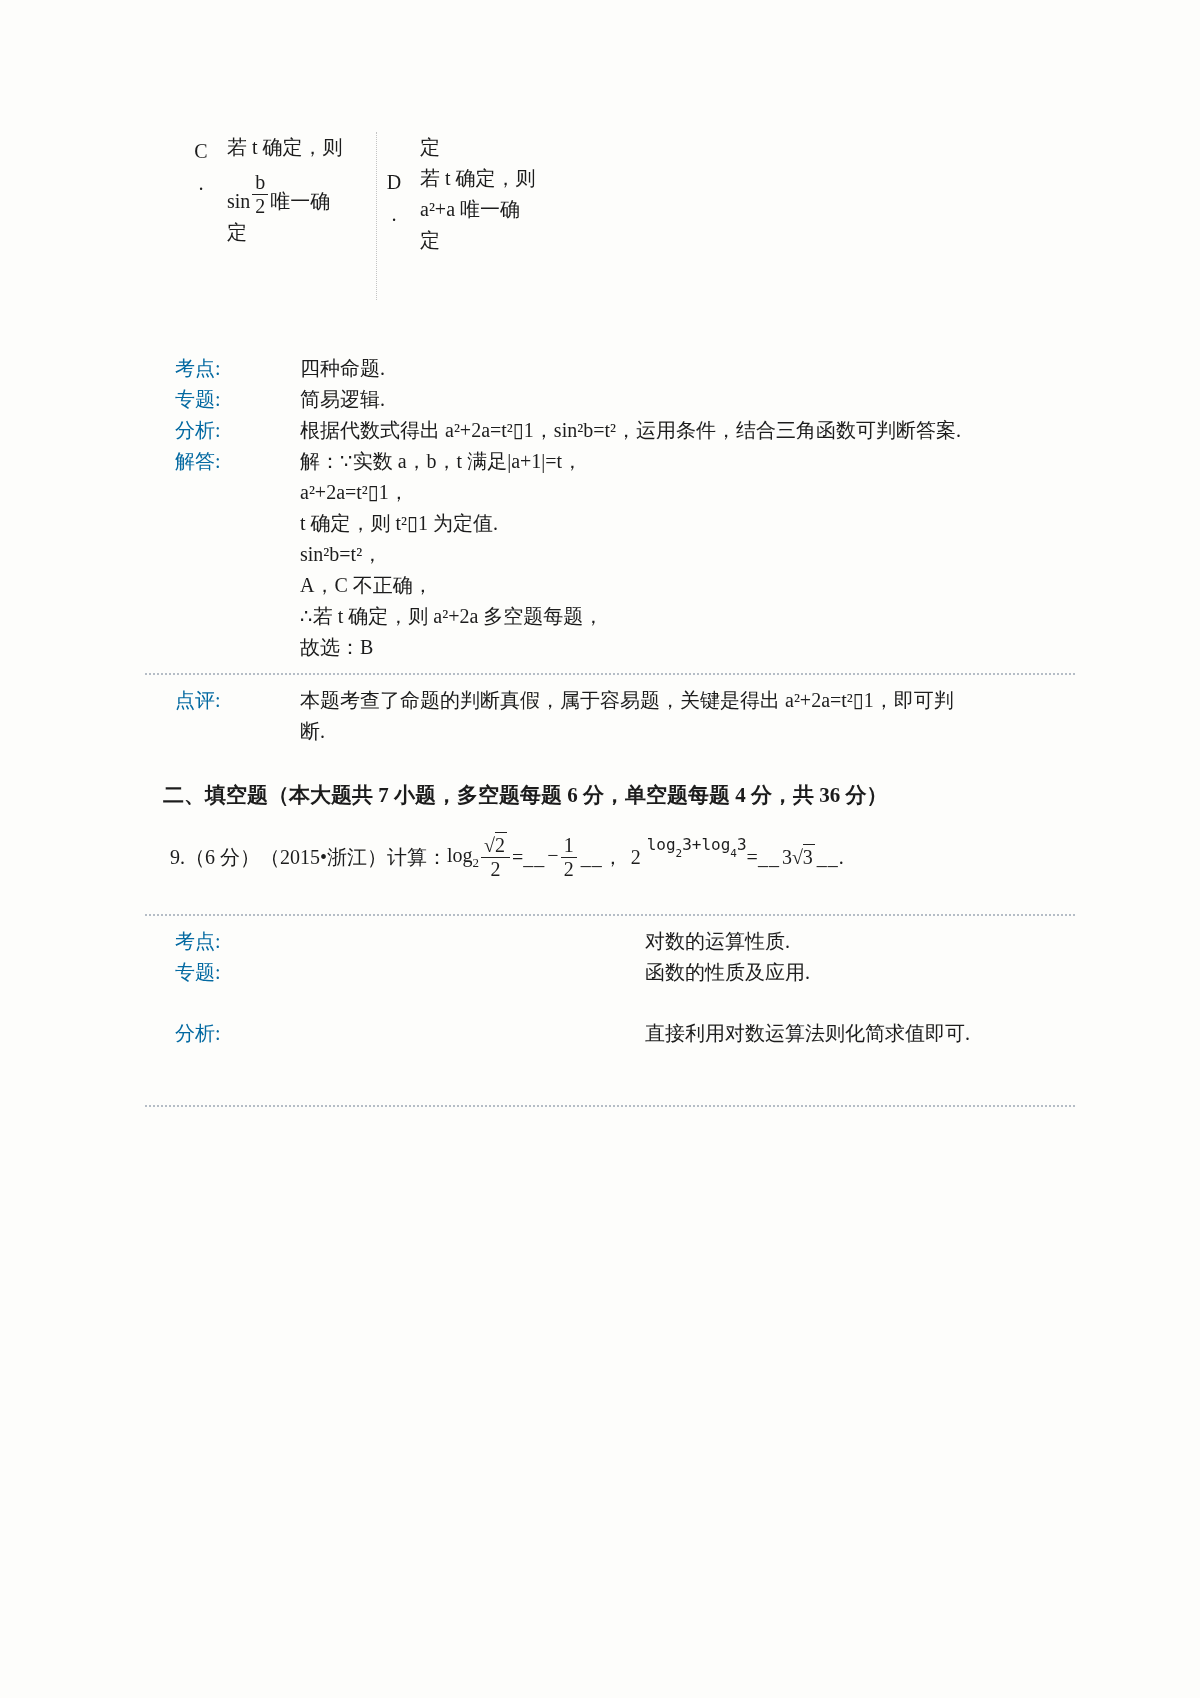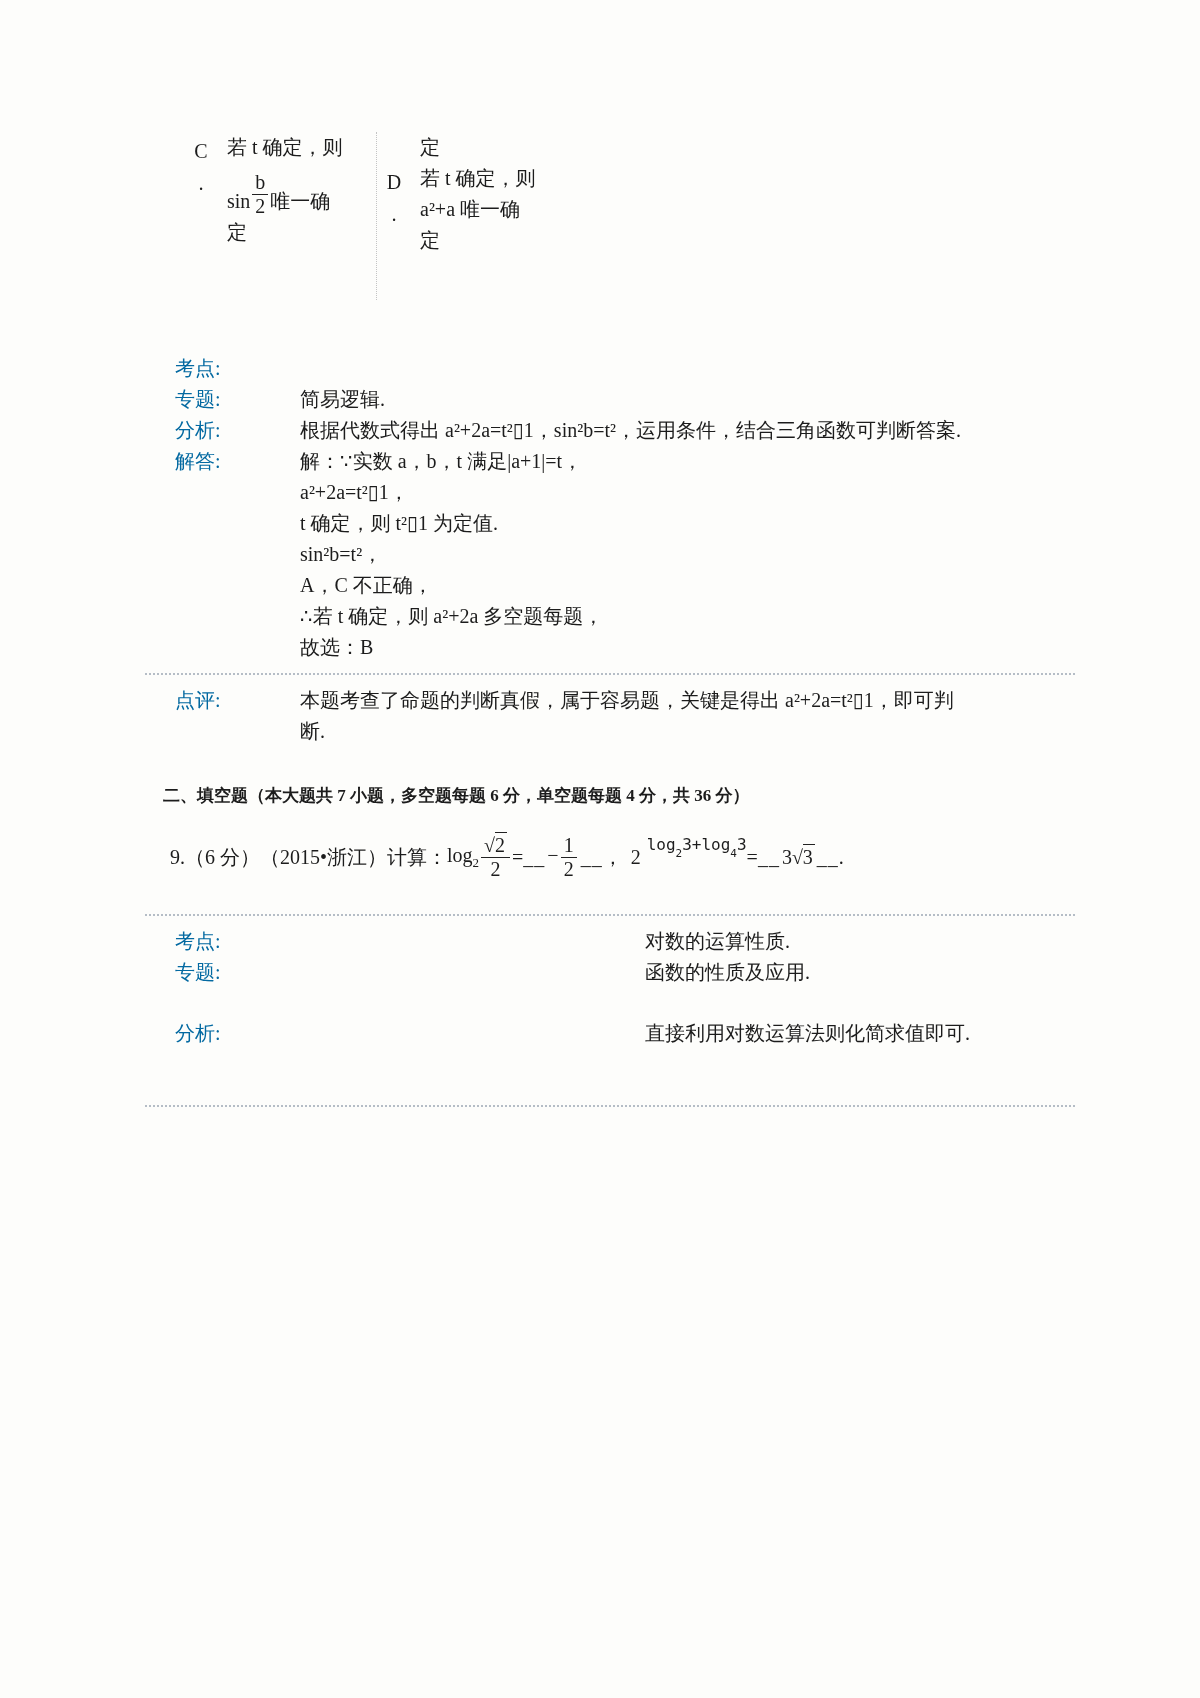--- a/index.html
+++ b/index.html
@@ -35,21 +35,21 @@
   .qa-block{font-size:20px;line-height:31px;}
   .qa-row{display:flex;align-items:flex-start;}
   .qa-label{width:125px;color:#0369a1;flex-shrink:0;}
   .qa-value{width:665px;}
   .qa2 .qa-label{width:125px;}
   .qa2 .qa-spacer{width:345px;flex-shrink:0;}
   .solution-line{display:block;}
   .dotted-hr{border:0;border-top:2px dotted #b5bdc6;height:0;margin:10px 0 10px -30px;width:930px;}
 
   
-  .section-heading{font-weight:bold;font-size:17px;margin:32px 0 0 -12px;line-height:33px;font-family:Liberation Serif, serif;}
+  .section-heading{font-weight:bold;font-size:21px;margin:32px 0 0 -12px;line-height:33px;font-family:Liberation Serif, serif;}
 
   
   .q9{display:flex;align-items:center;margin:16px 0 0 -5px;font-size:20px;height:58px;}
   .q9 .seg{white-space:nowrap;}
   .q9 sub{font-size:13px;}
   .mono-exp{
     font-family:"DejaVu Sans Mono","Liberation Mono",monospace;
     font-size:16px;position:relative;top:-11px;letter-spacing:0;
     margin-left:6px;
     text-align:right;
@@ -101,20 +101,21 @@
         </div>
       </div>
     </div>
 
     <div class="gap30"></div>
     <div style="height:23px"></div>
 
     <div class="qa-block qa1">
       <div class="qa-row">
         <div class="qa-label">考点:</div>
+        <div class="qa-value">四种命题.</div>
       </div>
       <div class="qa-row">
         <div class="qa-label">专题:</div>
         <div class="qa-value">简易逻辑.</div>
       </div>
       <div class="qa-row">
         <div class="qa-label">分析:</div>
         <div class="qa-value">根据代数式得出 a²+2a=t²▯1，sin²b=t²，运用条件，结合三角函数可判断答案.</div>
       </div>
       <div class="qa-row">

